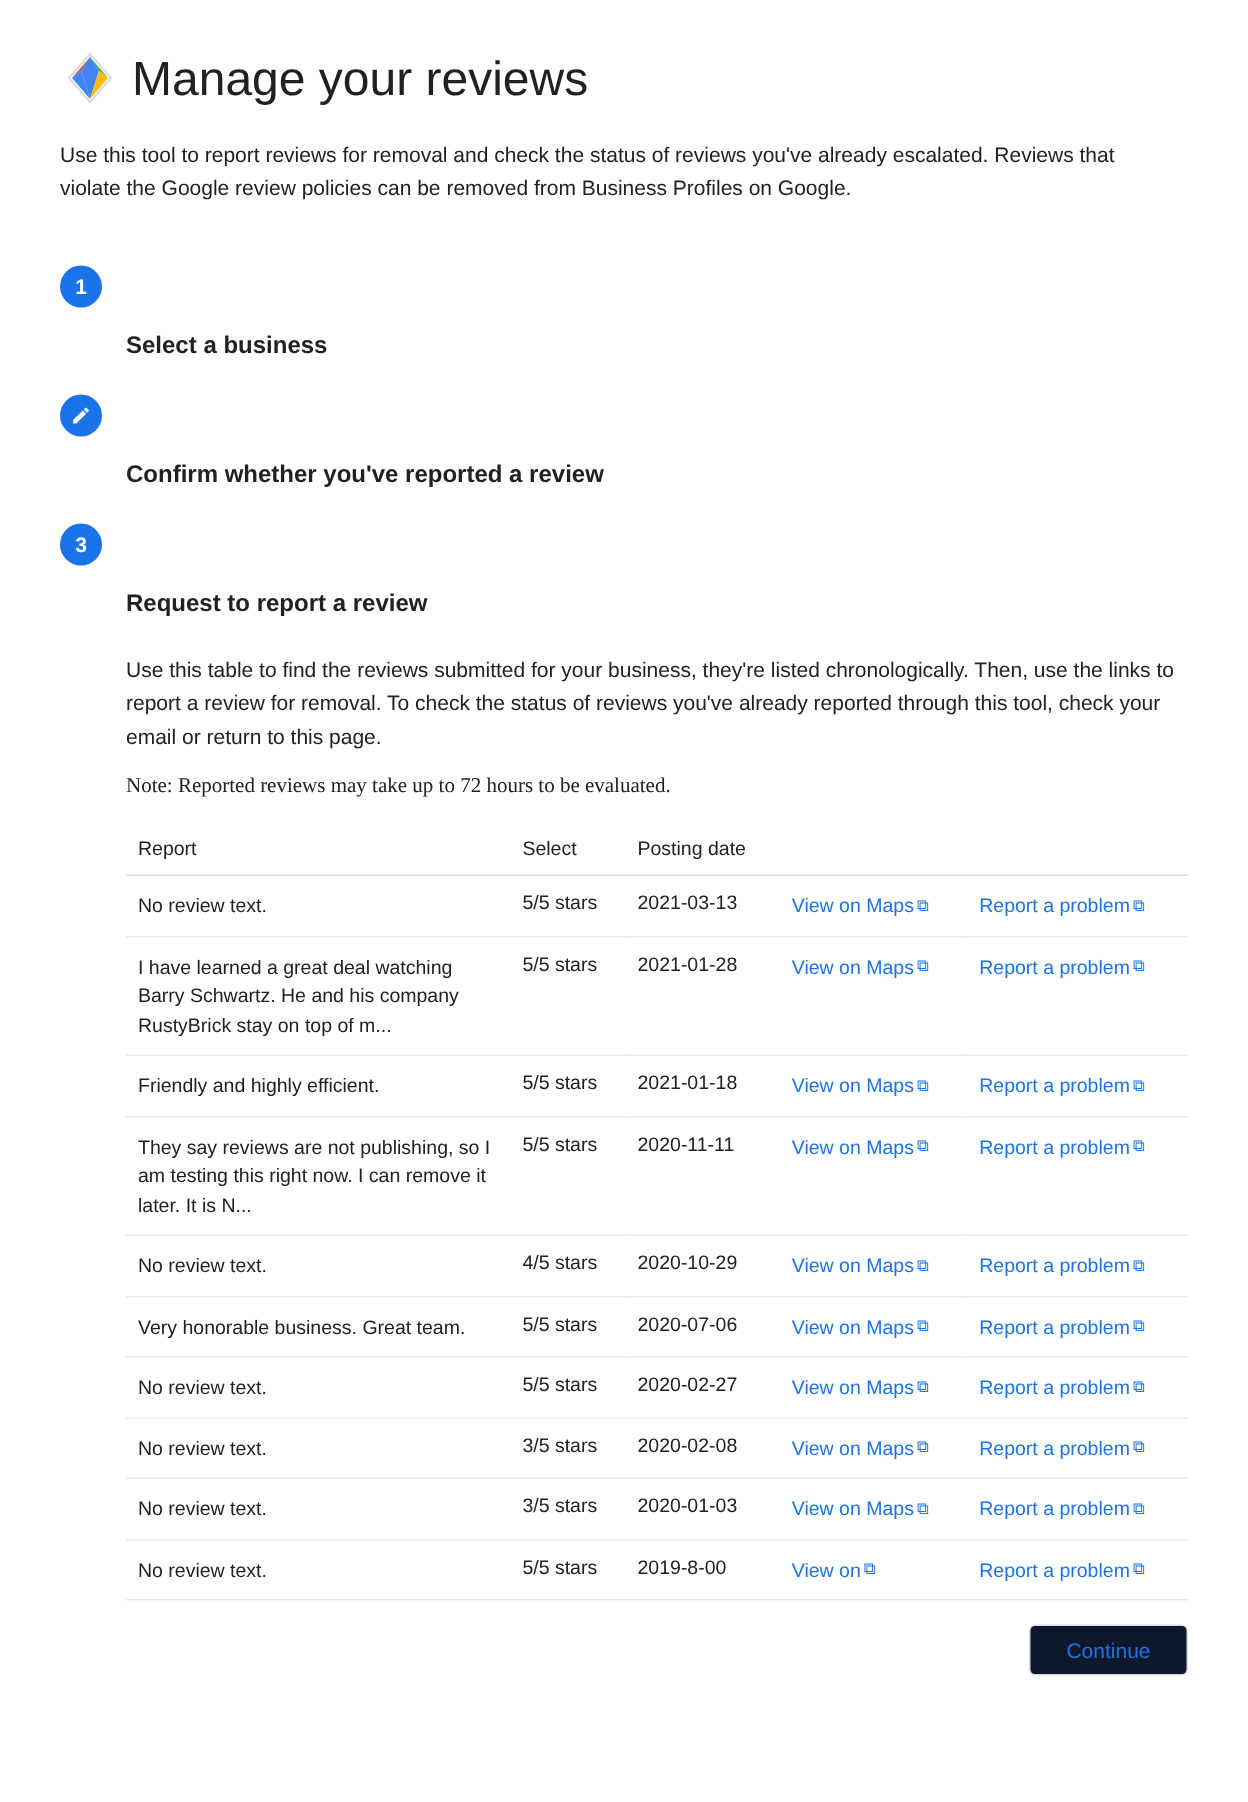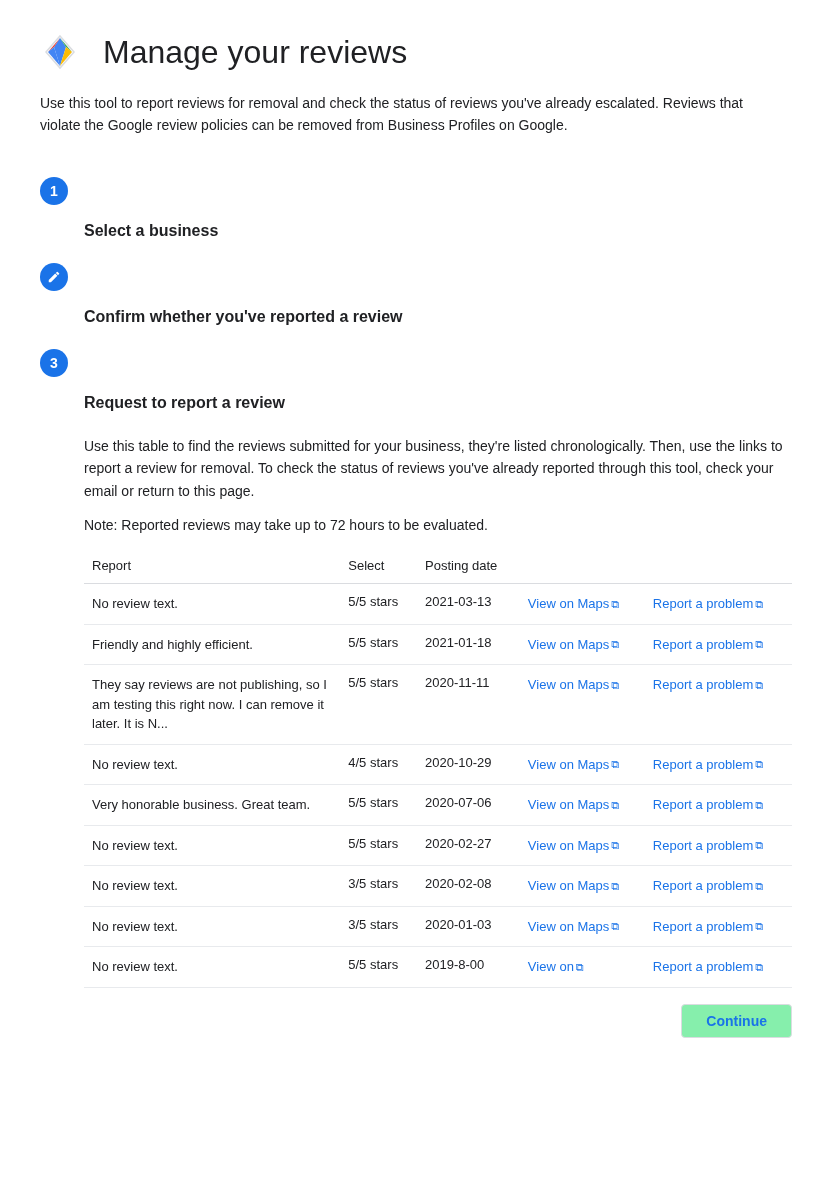--- a/index.html
+++ b/index.html
@@ -9,21 +9,21 @@
       color: #202124;
       font-size: 14px;
       max-width: 832px;
       min-height: 1201px;
       padding: 32px 40px 40px 40px;
     }
 
     .header {
       display: flex;
       align-items: center;
-      gap: 23px;
+      gap: 8px;
       margin-bottom: 20px;
     }
 
     .header-title {
       font-size: 32px;
       font-weight: 400;
       color: #202124;
     }
 
     .google-icon {
@@ -92,20 +92,21 @@
       color: #202124;
       line-height: 1.6;
       margin-bottom: 12px;
       max-width: 700px;
     }
 
     .note {
       font-size: 14px;
       color: #202124;
       margin-bottom: 20px;
+      font-family: Liberation Serif, serif;
     }
 
     .reviews-table {
       width: 100%;
       border-collapse: collapse;
       margin-bottom: 16px;
     }
 
     .reviews-table thead tr {
       border-bottom: 1px solid #dadce0;
@@ -159,27 +160,27 @@
       vertical-align: super;
     }
 
     .continue-btn-row {
       display: flex;
       justify-content: flex-end;
       margin-top: 12px;
     }
 
     .continue-btn {
-      background: #86efac;
+      background: #0f172a;
       color: #1a73e8;
       border: 1px solid #dadce0;
       border-radius: 4px;
       padding: 8px 24px;
       font-size: 14px;
-      font-weight: 700;
+      font-weight: 400;
       cursor: pointer;
     }
   </style>
 </head>
 <body>
 
 <div class="header">
 
   <svg class="google-icon" viewBox="0 0 40 40" xmlns="http://www.w3.org/2000/svg">
     <g transform="translate(20,20)">
@@ -243,20 +244,31 @@
       <td class="rating">5/5 stars</td>
       <td class="date">2021-03-13</td>
       <td class="link-cell">
         <a href="#" class="table-link">View on Maps <span class="ext-icon">⧉</span></a>
       </td>
       <td class="link-cell">
         <a href="#" class="table-link">Report a problem <span class="ext-icon">⧉</span></a>
       </td>
     </tr>
         <tr>
+      <td class="review-text">I have learned a great deal watching Barry Schwartz. He and his company RustyBrick stay on top of m...</td>
+      <td class="rating">5/5 stars</td>
+      <td class="date">2021-01-28</td>
+      <td class="link-cell">
+        <a href="#" class="table-link">View on Maps <span class="ext-icon">⧉</span></a>
+      </td>
+      <td class="link-cell">
+        <a href="#" class="table-link">Report a problem <span class="ext-icon">⧉</span></a>
+      </td>
+    </tr>
+        <tr>
       <td class="review-text">Friendly and highly efficient.</td>
       <td class="rating">5/5 stars</td>
       <td class="date">2021-01-18</td>
       <td class="link-cell">
         <a href="#" class="table-link">View on Maps <span class="ext-icon">⧉</span></a>
       </td>
       <td class="link-cell">
         <a href="#" class="table-link">Report a problem <span class="ext-icon">⧉</span></a>
       </td>
     </tr>

